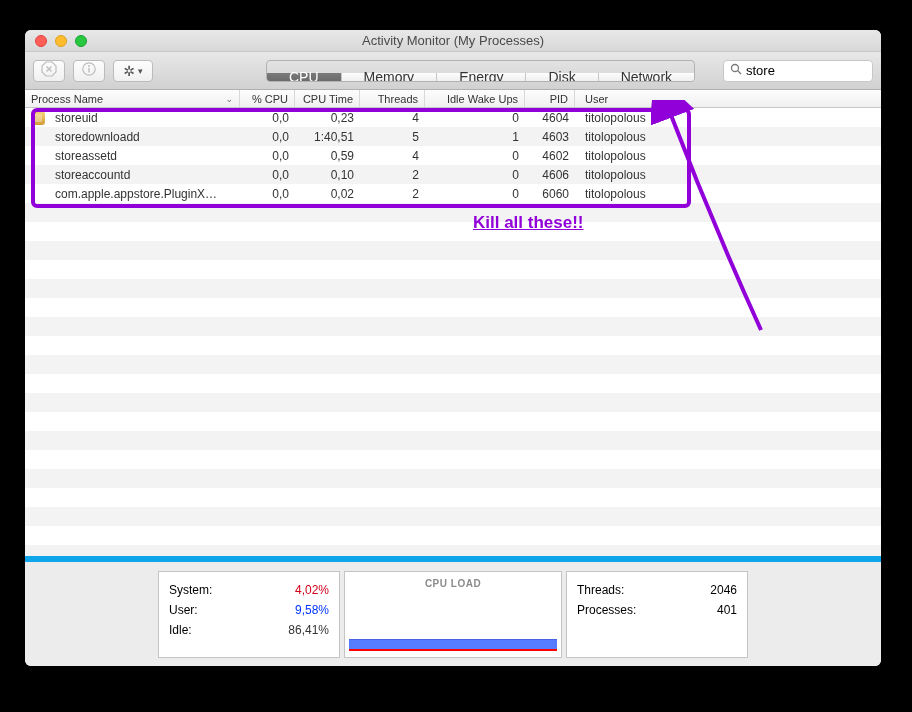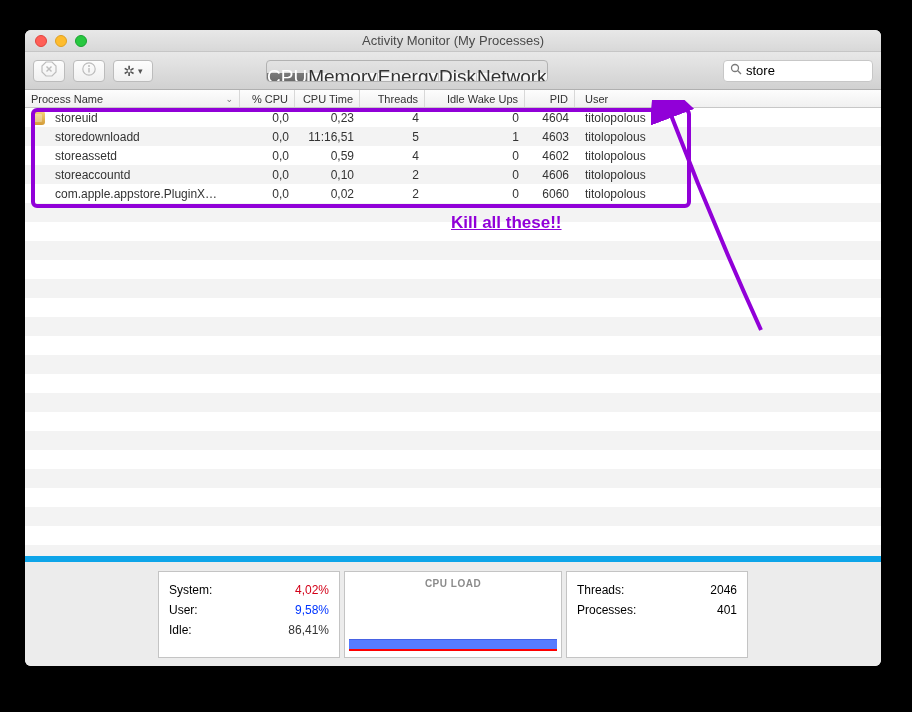--- a/index.html
+++ b/index.html
@@ -70,23 +70,23 @@
     .gear { font-size: 14px; color: #535353; }
     .seg {
       margin-left: 105px;
       display: flex;
       border-radius: 4px;
       overflow: hidden;
       border: 1px solid #b2b2b2;
       height: 22px;
     }
     .seg-item {
-      padding: 0 0;
+      padding: 0 22px;
       display: flex; align-items: center;
-      font-size: 19px;
+      font-size: 14px;
       background: linear-gradient(#fdfdfd, #efefef);
       border-right: 1px solid #c7c7c7;
       color: #333;
       margin-top: 12px;
     }
     .seg-item:last-child { border-right: none; }
     .seg-item.active {
       background: linear-gradient(#7a7a7a, #6b6b6b);
       color: #fff;
     }
@@ -154,21 +154,21 @@
       position: absolute;
       left: 6px; top: 0px;
       width: 660px;
       height: 100px;
       border: 4px solid #9100d8;
       border-radius: 6px;
       pointer-events: none;
     }
     .annot {
       position: absolute;
-      left: 426px;
+      left: 448px;
       top: 105px;
       color: #9100d8;
       font-weight: bold;
       font-size: 17px;
       text-decoration: underline;
       pointer-events: none;
     }
     
     .arrow {
       position: absolute;
@@ -290,21 +290,21 @@
         <div class="td col-threads">4</div>
         <div class="td col-wake">0</div>
         <div class="td col-pid">4604</div>
         <div class="td col-user">titolopolous</div>
       </div>
 
       <div class="tr">
         <div class="icon-cell"></div>
         <div class="td" style="width:191px">storedownloadd</div>
         <div class="td col-cpu">0,0</div>
-        <div class="td col-time">11:16,51</div>
+        <div class="td col-time">1:40,51</div>
         <div class="td col-threads">5</div>
         <div class="td col-wake">1</div>
         <div class="td col-pid">4603</div>
         <div class="td col-user">titolopolous</div>
       </div>
 
       <div class="tr">
         <div class="icon-cell"></div>
         <div class="td" style="width:191px">storeassetd</div>
         <div class="td col-cpu">0,0</div>

